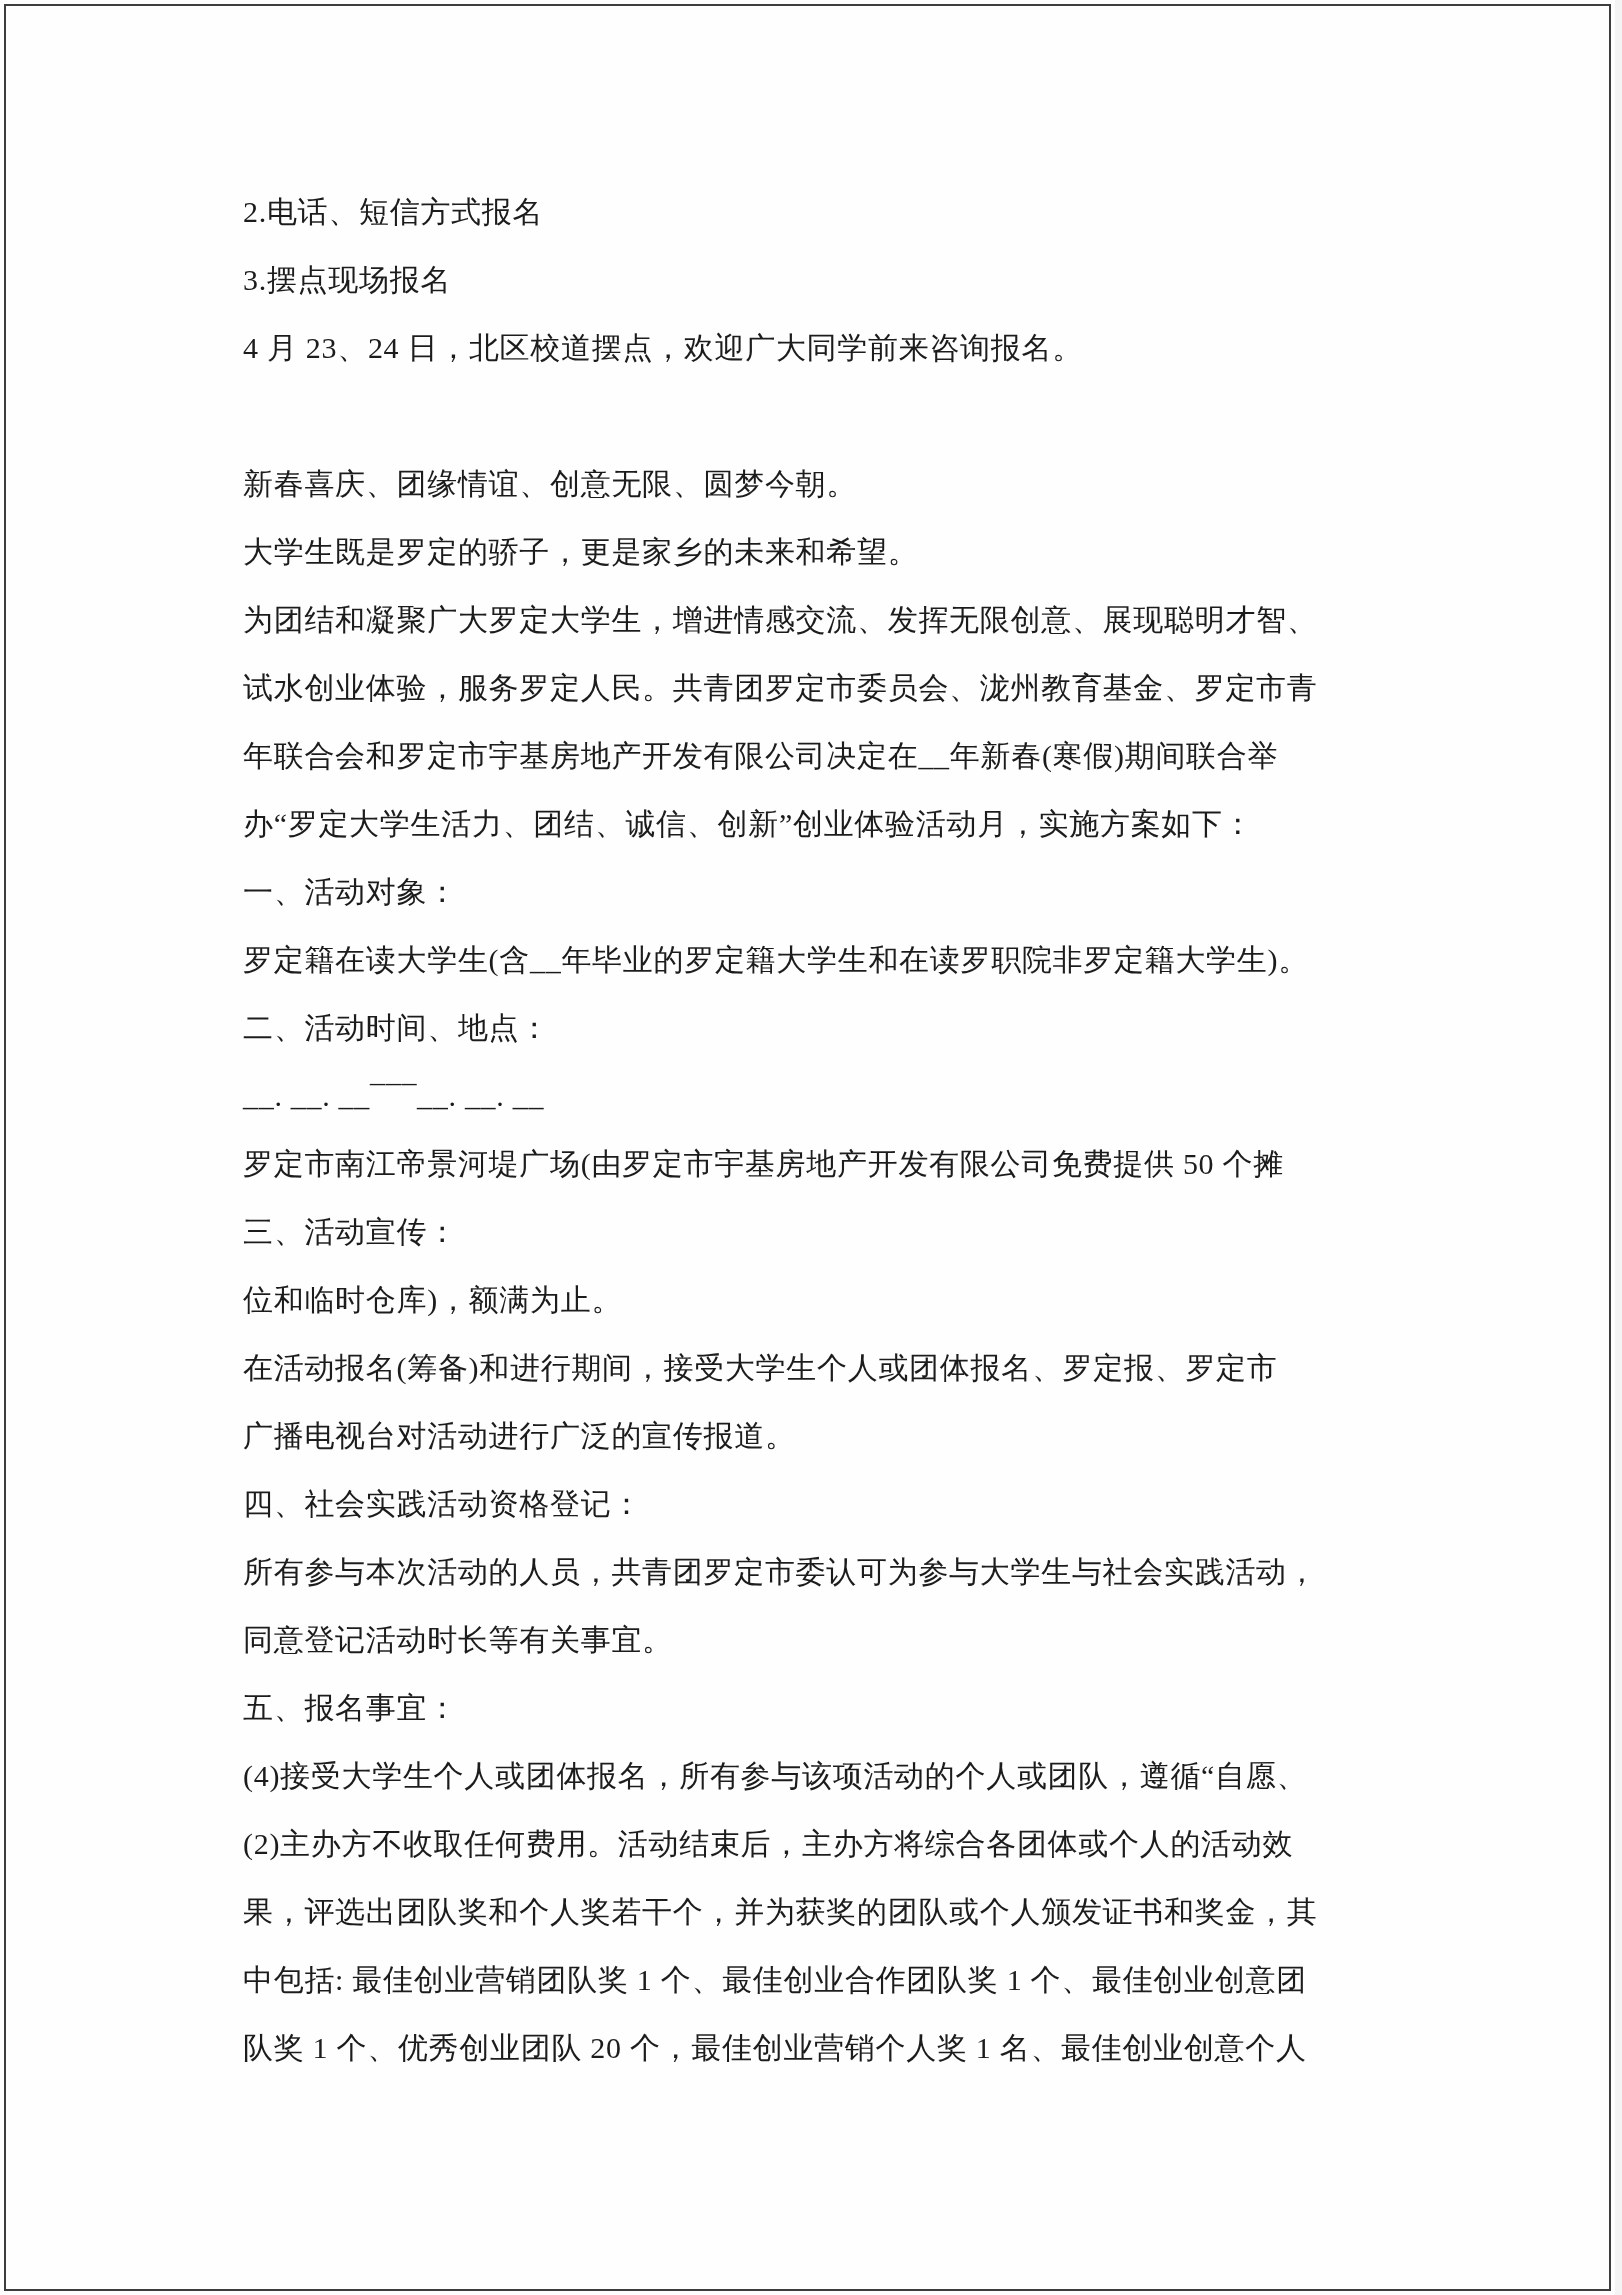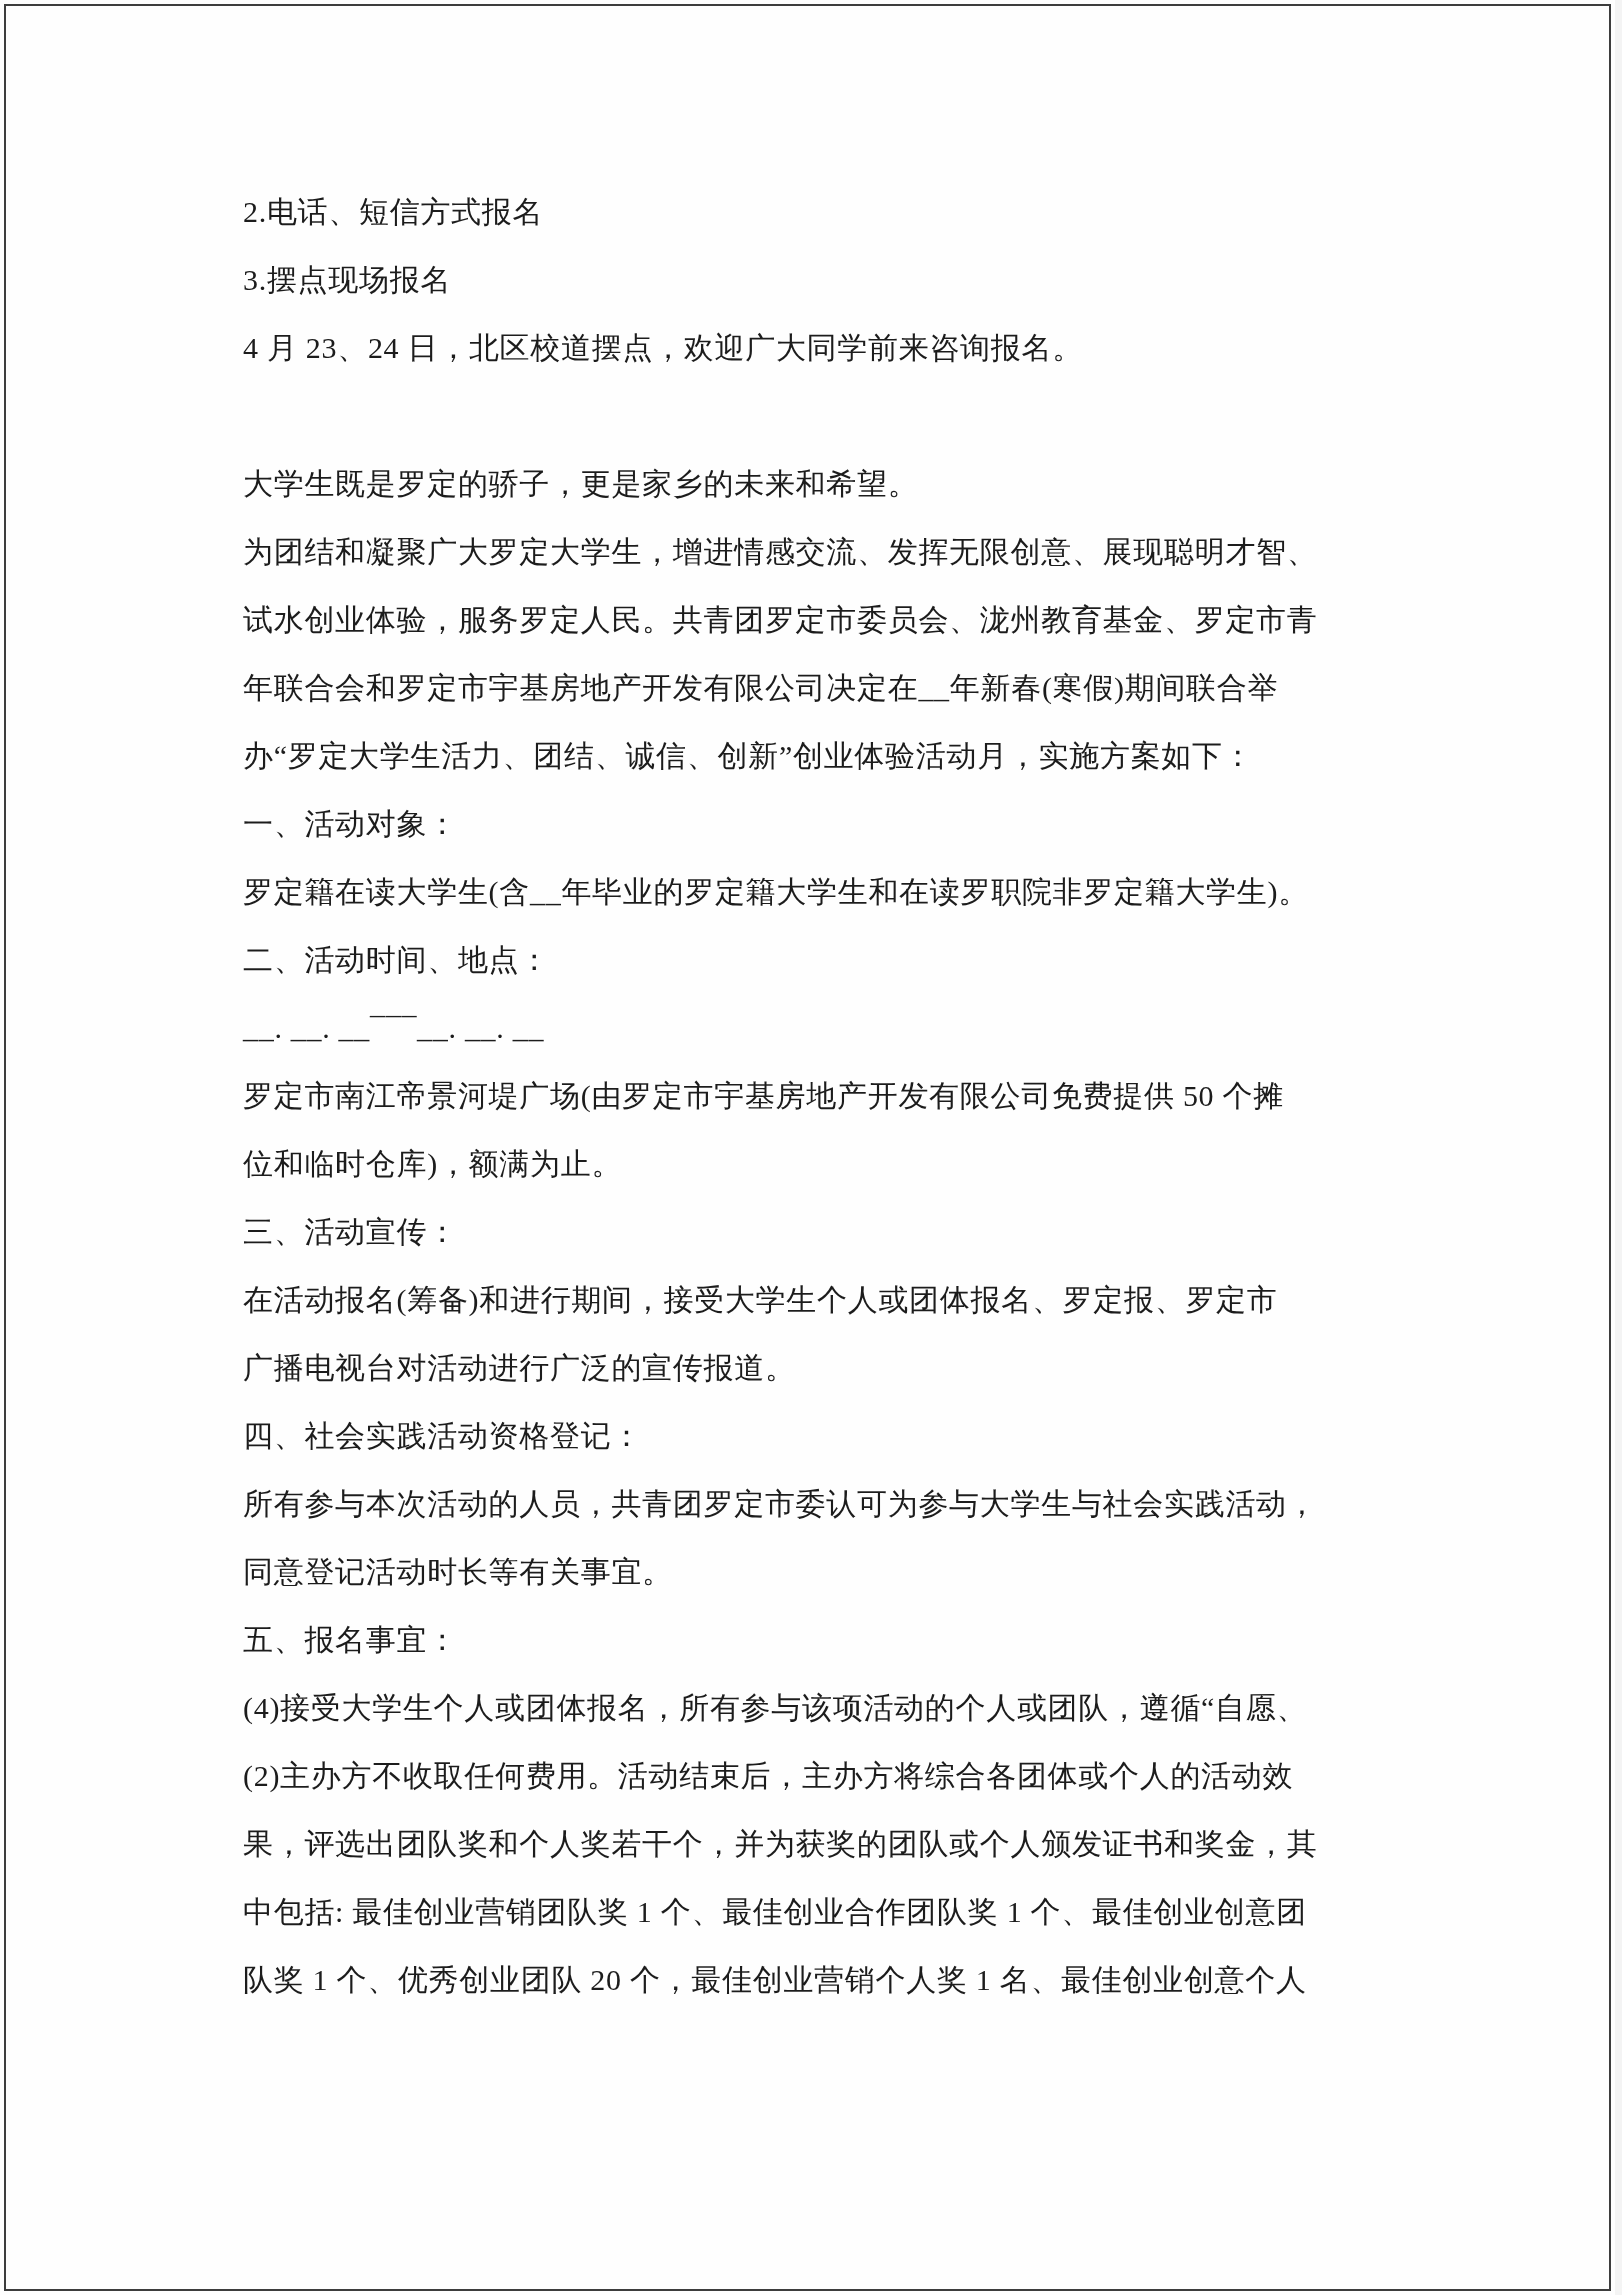--- a/index.html
+++ b/index.html
@@ -46,32 +46,33 @@
 </head>
 <body>
 
 <div class="page">
   <div class="page-frame"></div>
   <div class="doc-content" id="doc-body">
       <p>2.电话、短信方式报名</p>
       <p>3.摆点现场报名</p>
       <p>4 月 23、24 日，北区校道摆点，欢迎广大同学前来咨询报名。</p>
       <p class="blank"></p>
+      <p>新春喜庆、团缘情谊、创意无限、圆梦今朝。</p>
       <p>大学生既是罗定的骄子，更是家乡的未来和希望。</p>
       <p>为团结和凝聚广大罗定大学生，增进情感交流、发挥无限创意、展现聪明才智、</p>
       <p>试水创业体验，服务罗定人民。共青团罗定市委员会、泷州教育基金、罗定市青</p>
       <p>年联合会和罗定市宇基房地产开发有限公司决定在__年新春(寒假)期间联合举</p>
       <p>办“罗定大学生活力、团结、诚信、创新”创业体验活动月，实施方案如下：</p>
       <p>一、活动对象：</p>
       <p>罗定籍在读大学生(含__年毕业的罗定籍大学生和在读罗职院非罗定籍大学生)。</p>
       <p>二、活动时间、地点：</p>
       <p>__. __. __¯¯¯__. __. __</p>
       <p>罗定市南江帝景河堤广场(由罗定市宇基房地产开发有限公司免费提供 50 个摊</p>
+      <p>三、活动宣传：</p>
       <p>位和临时仓库)，额满为止。</p>
-      <p>三、活动宣传：</p>
       <p>在活动报名(筹备)和进行期间，接受大学生个人或团体报名、罗定报、罗定市</p>
       <p>广播电视台对活动进行广泛的宣传报道。</p>
       <p>四、社会实践活动资格登记：</p>
       <p>所有参与本次活动的人员，共青团罗定市委认可为参与大学生与社会实践活动，</p>
       <p>同意登记活动时长等有关事宜。</p>
       <p>五、报名事宜：</p>
       <p>(4)接受大学生个人或团体报名，所有参与该项活动的个人或团队，遵循“自愿、</p>
       <p>(2)主办方不收取任何费用。活动结束后，主办方将综合各团体或个人的活动效</p>
       <p>果，评选出团队奖和个人奖若干个，并为获奖的团队或个人颁发证书和奖金，其</p>
       <p>中包括: 最佳创业营销团队奖 1 个、最佳创业合作团队奖 1 个、最佳创业创意团</p>

